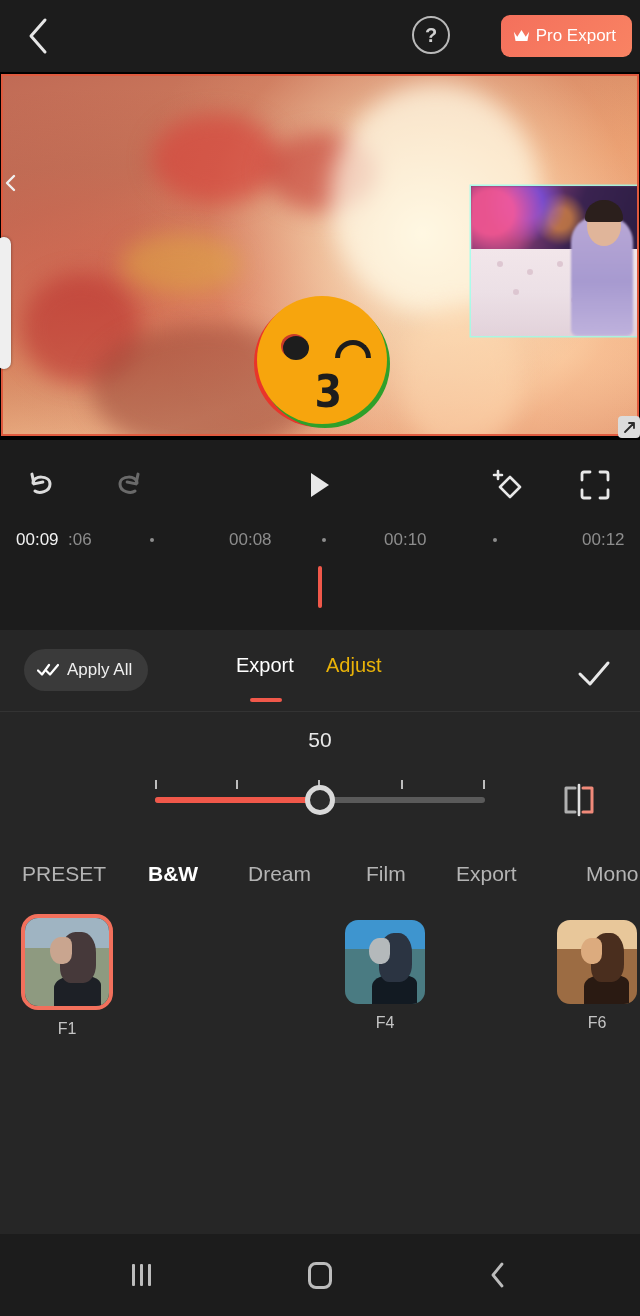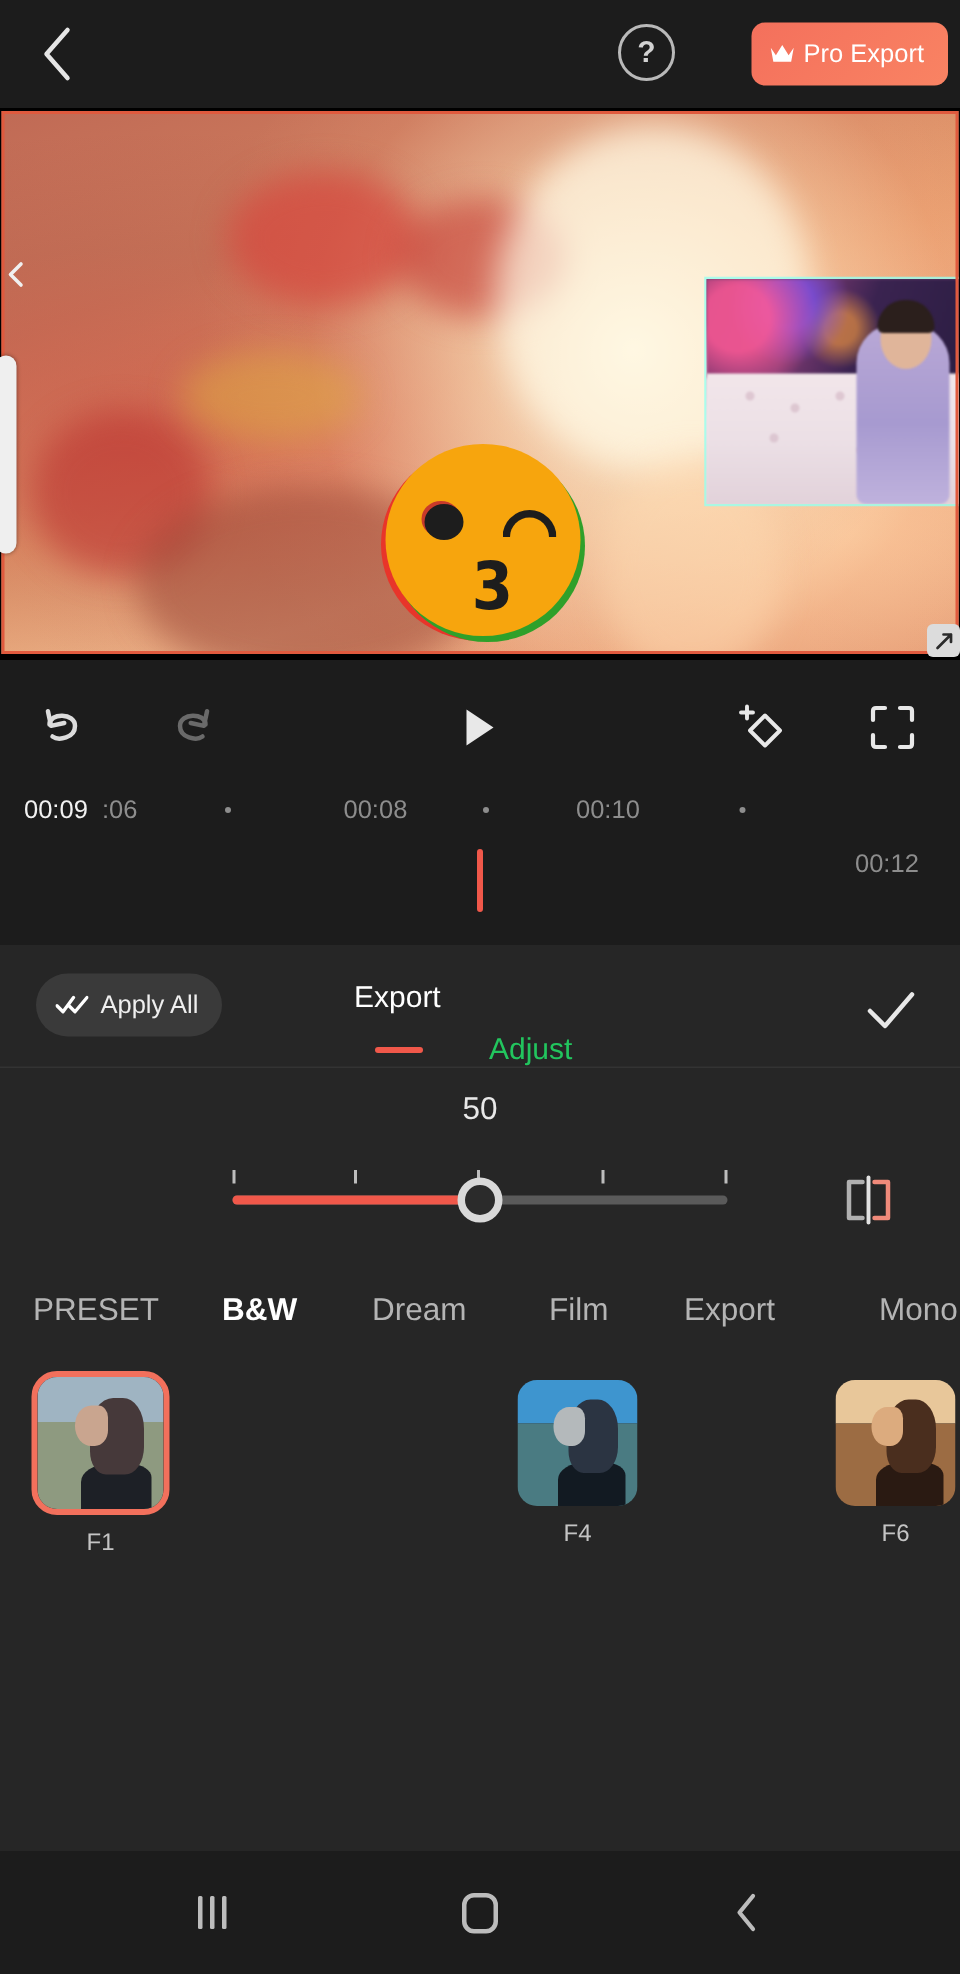--- a/index.html
+++ b/index.html
@@ -76,21 +76,21 @@
   .ruler-dot { position:absolute; top:8px; width:4px; height:4px; border-radius:50%; background:#8d8d8d; }
   .playhead { position:absolute; left:318px; top:36px; width:4px; height:42px; background:#f0584a; border-radius:2px; }
 
   
   .panel { flex:1 1 auto; background:#262626; display:flex; flex-direction:column; }
   .panel-head { position:relative; height:82px; flex:0 0 82px; border-bottom:1px solid #333; }
   .apply-all { position:absolute; left:24px; top:19px; height:42px; padding:0 16px 0 13px; background:#3a3a3a; border-radius:21px; display:flex; align-items:center; gap:8px; color:#efefef; font-size:17px; }
   .dbl-check { width:22px; height:14px; }
   .tab { position:absolute; top:24px; font-size:20px; }
   .tab.active { color:#fff; }
-  .tab.inactive { color:#22c55e;margin-top:35px; }
+  .tab.inactive { color:#eab308; }
   .tab-underline { position:absolute; top:68px; left:250px; width:32px; height:4px; background:#f0584a; border-radius:2px; }
   .confirm { position:absolute; right:24px; top:22px; width:44px; height:44px; display:flex; align-items:center; justify-content:center; }
 
   
   .slider-row { position:relative; height:132px; flex:0 0 132px; }
   .slider-value { position:absolute; top:16px; left:0; width:640px; text-align:center; font-size:21px; color:#e8e8e8; }
   .slider-track-wrap { position:absolute; left:155px; top:80px; width:330px; height:16px; }
   .s-track { position:absolute; left:0; top:5px; width:330px; height:6px; background:#5a5a5a; border-radius:3px; }
   .s-fill { position:absolute; left:0; top:5px; height:6px; background:#f0584a; border-radius:3px; }
   .s-tick { position:absolute; top:-12px; width:2px; height:9px; background:#bdbdbd; }
@@ -234,21 +234,21 @@
   </div>
 
   <div class="ruler">
     <div class="ruler-label current" style="left:16px;">00:09</div>
     <div class="ruler-label" style="left:68px;">:06</div>
     <div class="ruler-dot" style="left:150px;"></div>
     <div class="ruler-label" style="left:229px;">00:08</div>
     <div class="ruler-dot" style="left:322px;"></div>
     <div class="ruler-label" style="left:384px;">00:10</div>
     <div class="ruler-dot" style="left:493px;"></div>
-    <div class="ruler-label" style="left:570px;margin-top:36px;">00:12</div>
+    <div class="ruler-label" style="left:582px;">00:12</div>
     <div class="playhead"></div>
   </div>
 
   <div class="panel">
 
     <div class="panel-head">
       <div class="apply-all">
         <svg class="dbl-check" viewBox="0 0 22 14">
           <path d="M1 7.5 L5 11.5 L12 2" stroke="#ffffff" stroke-width="2.2" fill="none" stroke-linecap="round" stroke-linejoin="round"></path>
           <path d="M9 7.5 L13 11.5 L21 2" stroke="#ffffff" stroke-width="2.2" fill="none" stroke-linecap="round" stroke-linejoin="round"></path>

